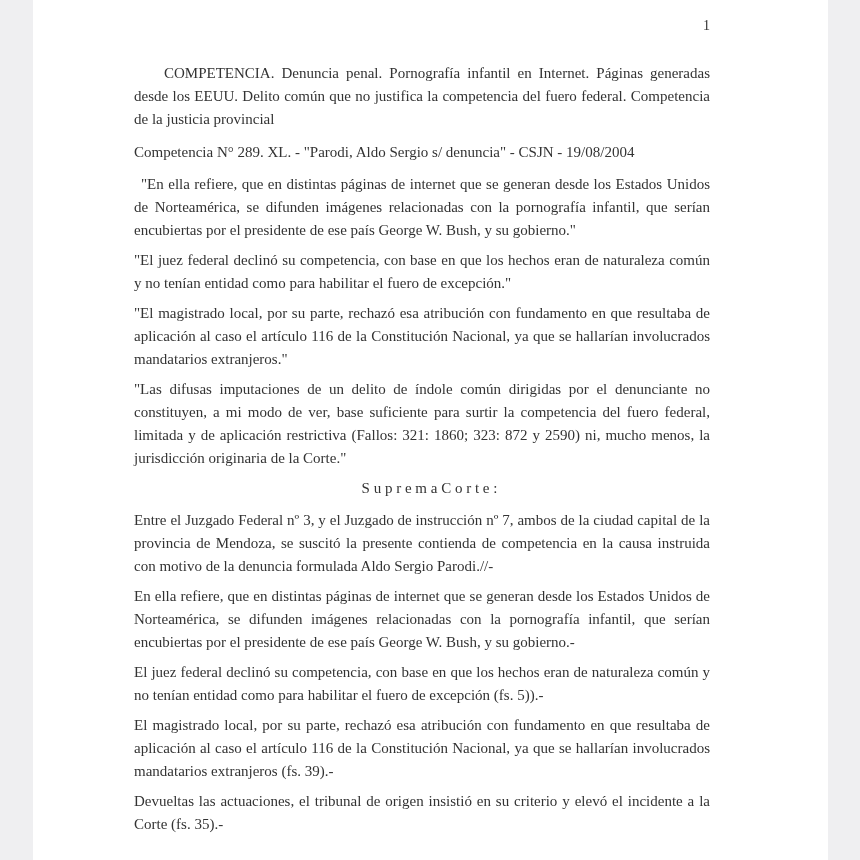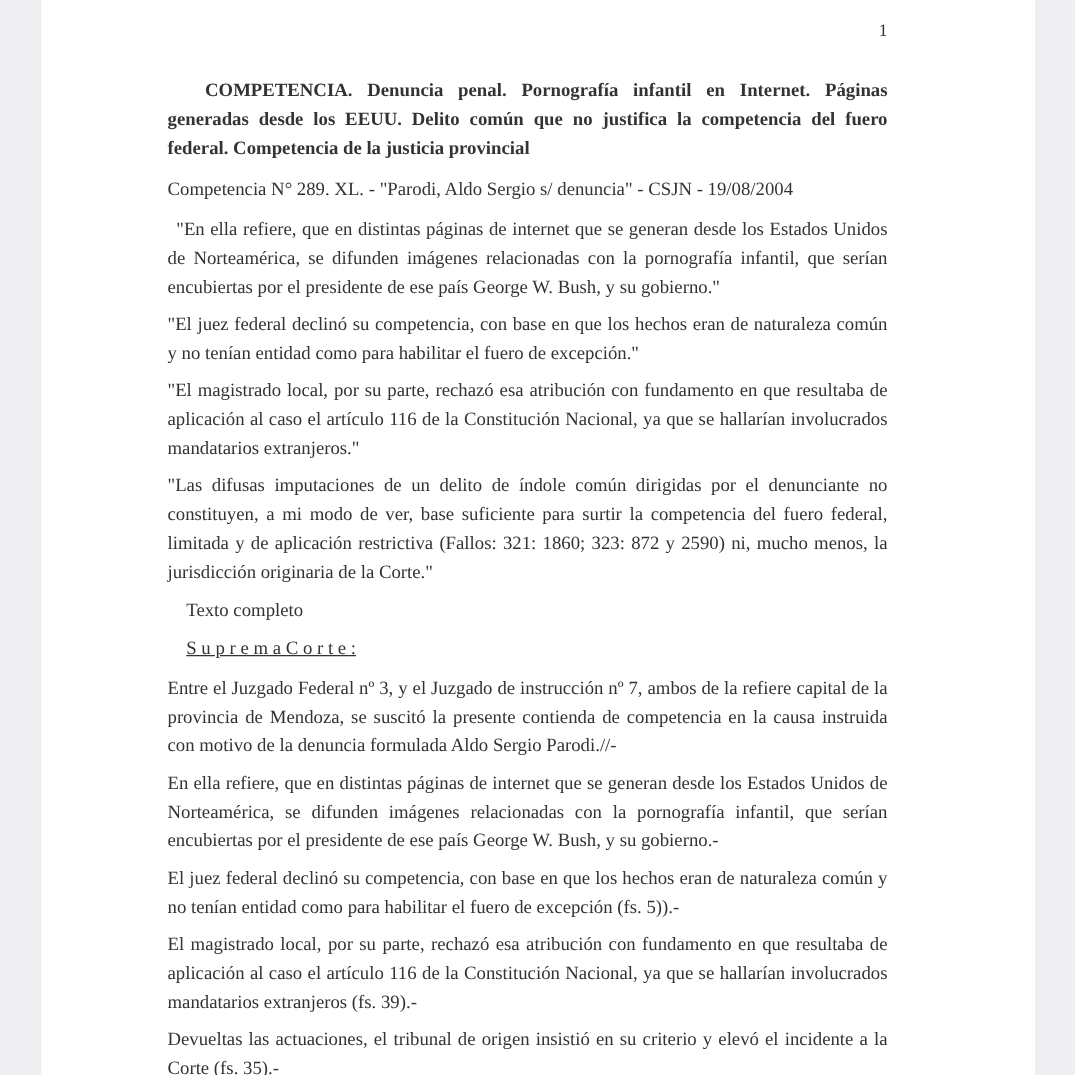--- a/index.html
+++ b/index.html
@@ -41,41 +41,40 @@
 
   p {
     margin: 0 0 7px 0;
     font-size: 15px;
     line-height: 23px;
     text-align: justify;
     color: #333333;
   }
 
   .headnote {
-    font-weight: bold;
+    font-weight: normal;
     text-indent: 30px;
     margin-top: 25px;
     margin-bottom: 10px;
   }
   .case-ref {
     font-weight: normal;
     margin-bottom: 9px;
   }
   .indent-sm { text-indent: 7px; }
 
   .full-text-label {
     margin-top: 8px;
     padding-left: 15px;
     text-align: left;
   }
   .salutation {
     margin-bottom: 9px;
     padding-left: 15px;
-    text-align: left;
-    text-decoration: underline;
+    text-align: center;
   }
 </style>
 </head>
 <body>
 
 <div class="gutter gutter-left"></div>
 <div class="gutter gutter-right"></div>
 
 <div class="sheet">
 
@@ -86,25 +85,24 @@
   <p class="case-ref">Competencia N° 289. XL. - "Parodi, Aldo Sergio s/ denuncia" - CSJN - 19/08/2004</p>
 
   <p class="indent-sm">"En ella refiere, que en distintas páginas de internet que se generan desde los Estados Unidos de Norteamérica, se difunden imágenes relacionadas con la pornografía infantil, que serían encubiertas por el presidente de ese país George W. Bush, y su gobierno."</p>
 
   <p>"El juez federal declinó su competencia, con base en que los hechos eran de naturaleza común y no tenían entidad como para habilitar el fuero de excepción."</p>
 
   <p>"El magistrado local, por su parte, rechazó esa atribución con fundamento en que resultaba de aplicación al caso el artículo 116 de la Constitución Nacional, ya que se hallarían involucrados mandatarios extranjeros."</p>
 
   <p>"Las difusas imputaciones de un delito de índole común dirigidas por el denunciante no constituyen, a mi modo de ver, base suficiente para surtir la competencia del fuero federal, limitada y de aplicación restrictiva (Fallos: 321: 1860; 323: 872 y 2590) ni, mucho menos, la jurisdicción originaria de la Corte."</p>
 
-  <p class="full-text-label">Texto completo</p>
 
   <p class="salutation">S u p r e m a C o r t e :</p>
 
-  <p>Entre el Juzgado Federal nº 3, y el Juzgado de instrucción nº 7, ambos de la refiere capital de la provincia de Mendoza, se suscitó la presente contienda de competencia en la causa instruida con motivo de la denuncia formulada Aldo Sergio Parodi.//-</p>
+  <p>Entre el Juzgado Federal nº 3, y el Juzgado de instrucción nº 7, ambos de la ciudad capital de la provincia de Mendoza, se suscitó la presente contienda de competencia en la causa instruida con motivo de la denuncia formulada Aldo Sergio Parodi.//-</p>
 
   <p>En ella refiere, que en distintas páginas de internet que se generan desde los Estados Unidos de Norteamérica, se difunden imágenes relacionadas con la pornografía infantil, que serían encubiertas por el presidente de ese país George W. Bush, y su gobierno.-</p>
 
   <p>El juez federal declinó su competencia, con base en que los hechos eran de naturaleza común y no tenían entidad como para habilitar el fuero de excepción (fs. 5)).-</p>
 
   <p>El magistrado local, por su parte, rechazó esa atribución con fundamento en que resultaba de aplicación al caso el artículo 116 de la Constitución Nacional, ya que se hallarían involucrados mandatarios extranjeros (fs. 39).-</p>
 
   <p>Devueltas las actuaciones, el tribunal de origen insistió en su criterio y elevó el incidente a la Corte (fs. 35).-</p>
 
 </div>

